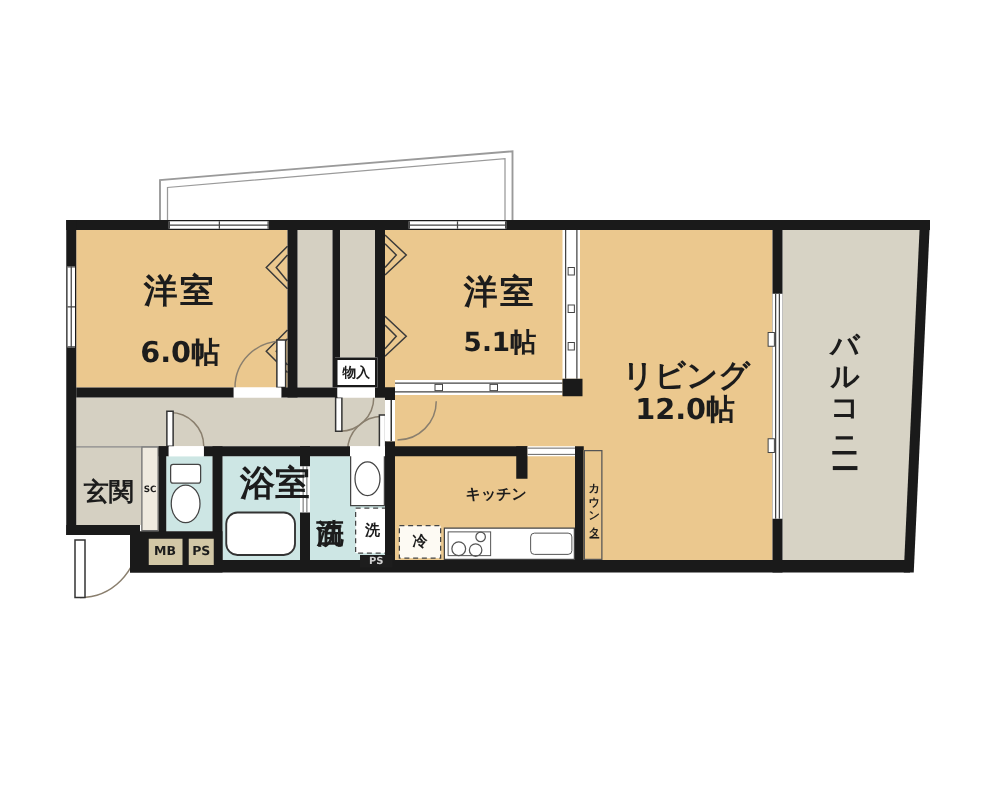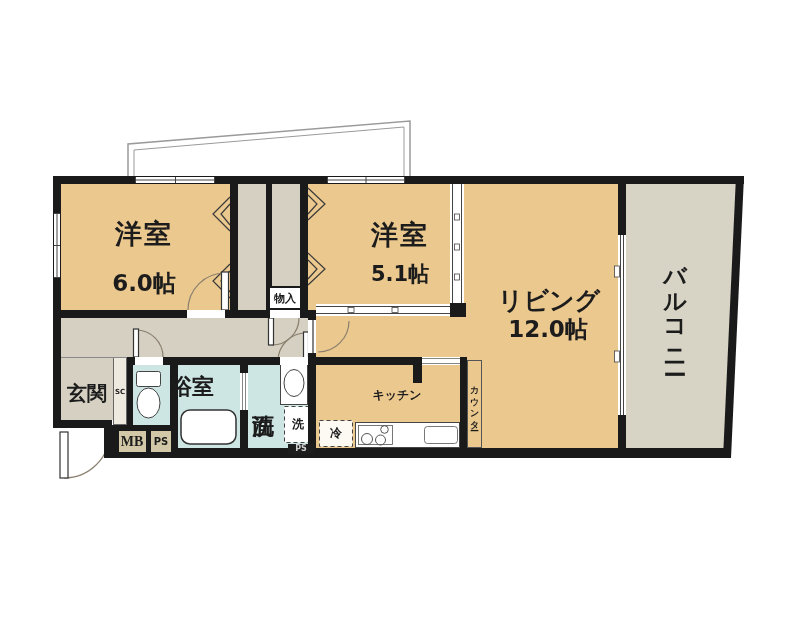--- a/index.html
+++ b/index.html
@@ -186,28 +186,28 @@
   <div class="label" style="left:400px;top:261px;font-size:21px;margin-top:13px;">5.1帖</div>
 
   <div class="label" style="left:549px;top:300px;font-size:25px;">リビング</div>
   <div class="label" style="left:548px;top:329px;font-size:23px;">12.0帖</div>
 
   <div class="label-v" style="left:675px;top:307px;font-size:23px;">バルコニー</div>
 
   <div class="label" style="left:87px;top:393px;font-size:20px;">玄関</div>
   <div class="label" style="left:120px;top:392px;font-size:7px;text-align:center;">SC</div>
 
-  <div class="label" style="left:192px;top:387px;font-size:22px;">浴室</div>
+  <div class="label" style="left:220px;top:387px;font-size:28px;">浴室</div>
   <div class="label-v" style="left:263px;top:399px;font-size:22px;">洗面</div>
 
   <div class="label" style="left:397px;top:395px;font-size:12px;">キッチン</div>
   <div class="label-v" style="left:474px;top:403px;font-size:9px;letter-spacing:1px;">カウンター</div>
 
   <div class="label" style="left:285px;top:298px;font-size:11px;">物入</div>
 
   <div class="label" style="left:298px;top:424px;font-size:12px;">洗</div>
   <div class="label" style="left:336px;top:433px;font-size:12px;">冷</div>
 
-  <div class="label" style="left:132px;top:442px;font-size:14px;font-family:Liberation Serif, serif;">MB</div>
+  <div class="label" style="left:132px;top:442px;font-size:10px;">MB</div>
   <div class="label" style="left:161px;top:442px;font-size:10px;">PS</div>
   <div class="label" style="left:301px;top:449px;font-size:8px;color:#d0d0d0;">PS</div>
 
 </div>
 
 </body></html>

